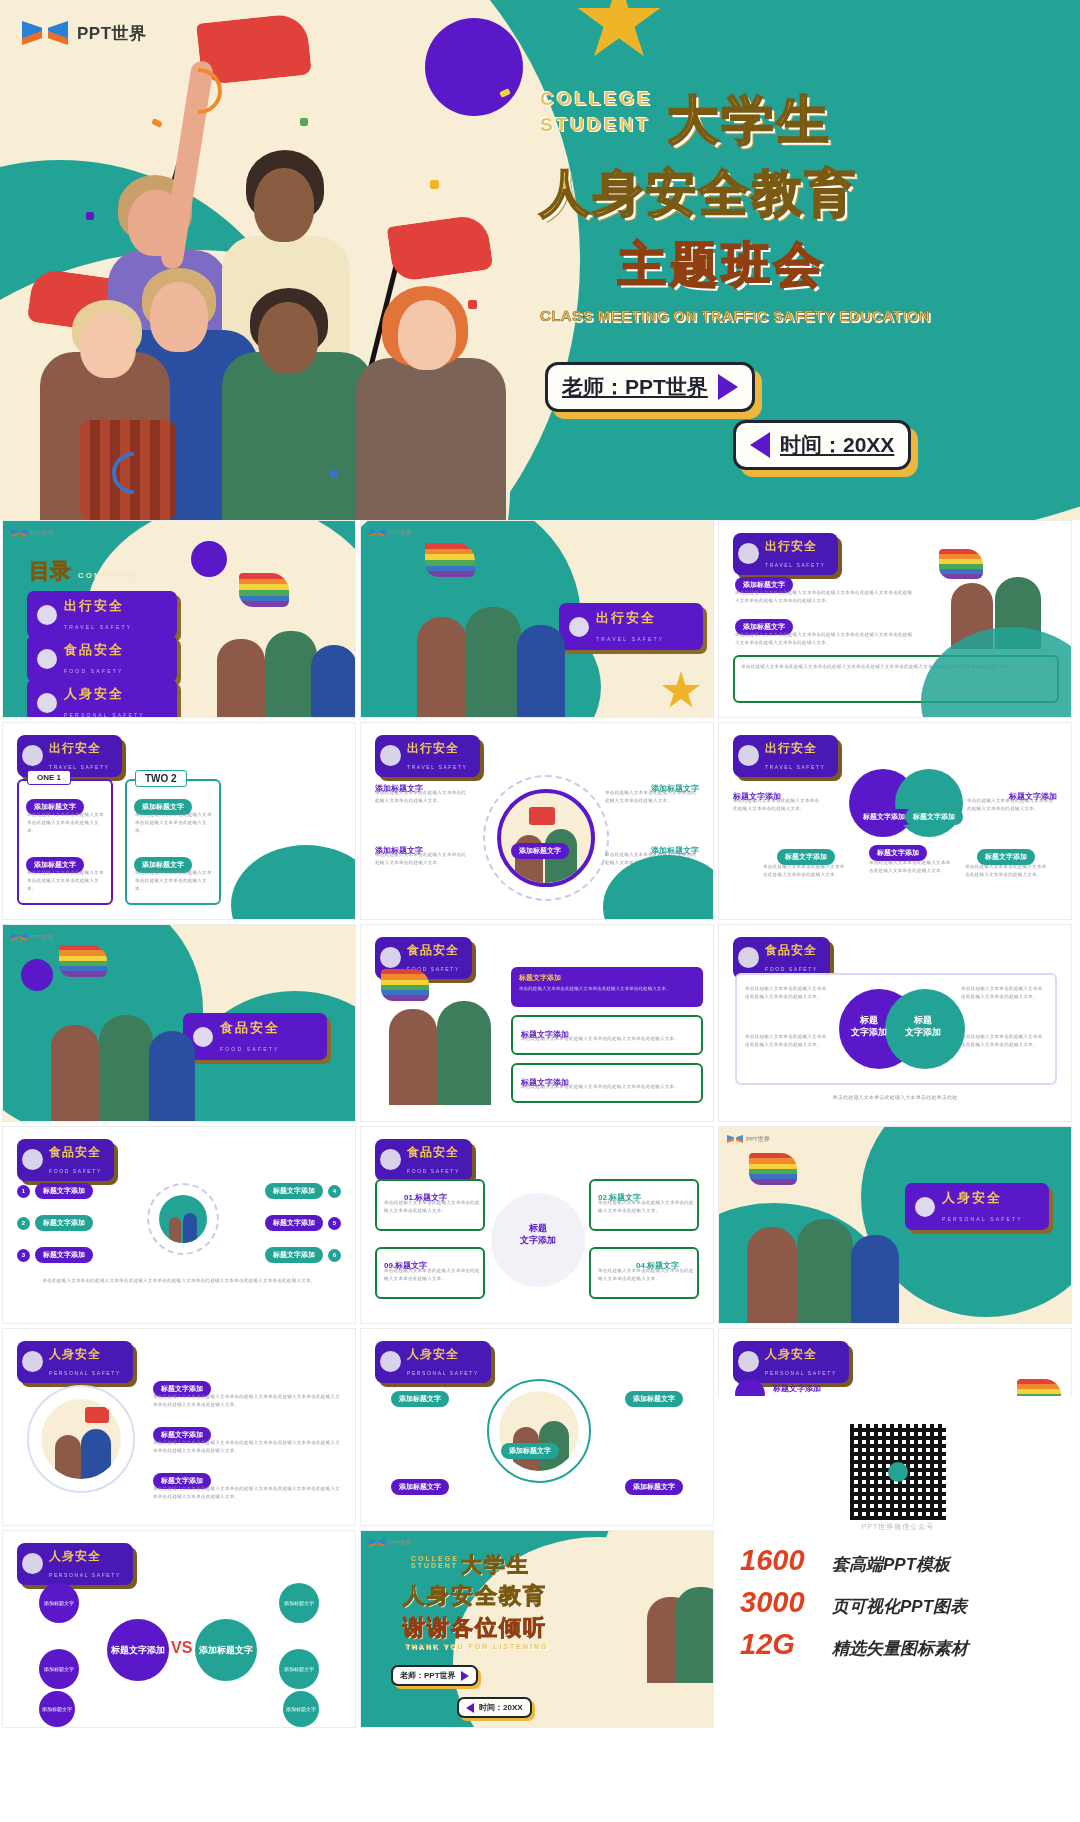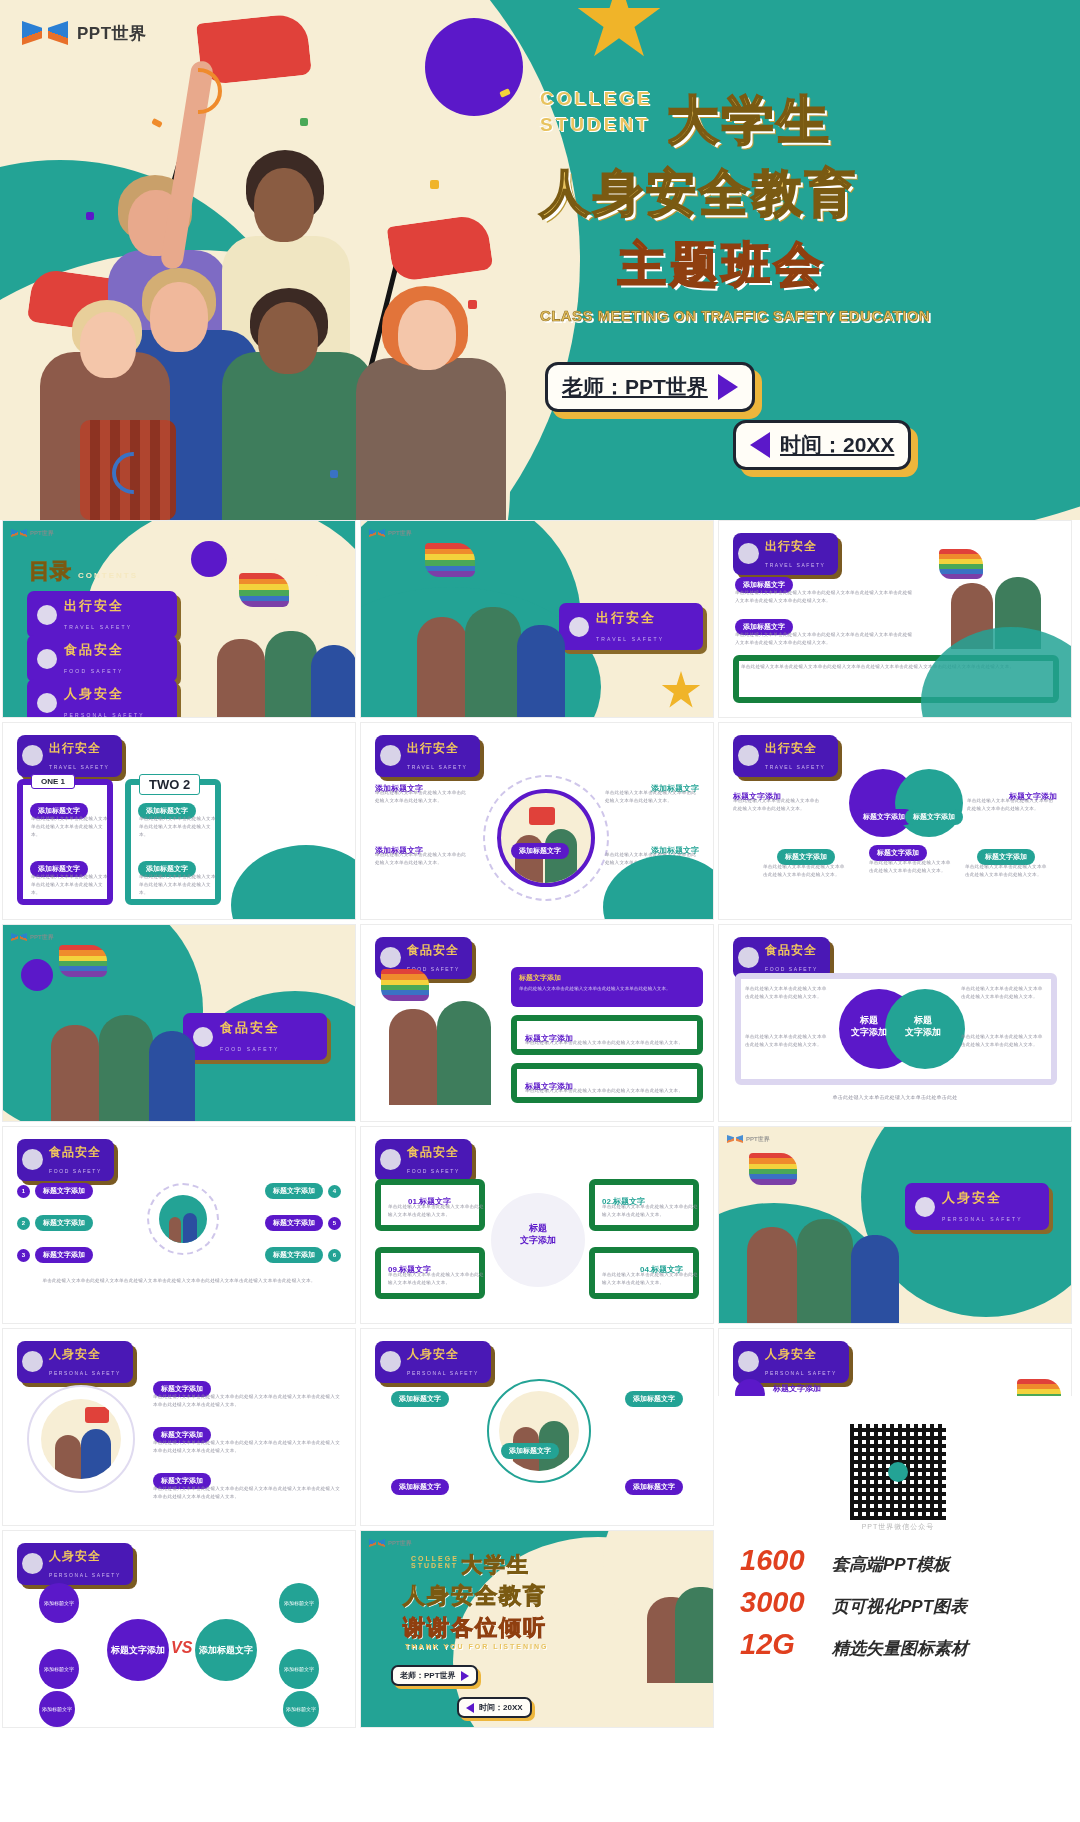--- a/index.html
+++ b/index.html
@@ -122,21 +122,21 @@
           display:flex; align-items:center; gap:7px; padding:5px 10px; }
   .mbox .mic { width:20px;height:20px;border-radius:50%;background:#ded9ec; }
   .mbox .mcn { color:#f2c75c; font-size:13px; font-weight:bold; letter-spacing:2px; }
   .mbox .men { color:#c9b4ec; font-size:5px; letter-spacing:2.2px; }
 
   .tag-p { background:#5b18c9; color:#fff; border-radius:10px; font-size:7px; padding:3px 8px; display:inline-block; font-weight:bold; }
   .tag-t { background:#23a395; color:#fff; border-radius:10px; font-size:7px; padding:3px 8px; display:inline-block; font-weight:bold; }
   .body-txt { font-size:4.6px; color:#8e8e9c; line-height:1.75; letter-spacing:.2px; }
   .ttl-p { font-size:8px; color:#5b18c9; font-weight:bold; }
   .ttl-t { font-size:8px; color:#23a395; font-weight:bold; }
-  .card { position:absolute; background:#fff; border:6px solid #15803d; border-radius:6px; }
+  .card { position:absolute; background:#fff; border:2px solid #15803d; border-radius:6px; }
   .circ { border-radius:50%; position:absolute; }
   .num-c { width:13px;height:13px;border-radius:50%;display:flex;align-items:center;justify-content:center;
            color:#fff;font-size:6px;font-weight:bold; }
 
   
   .promo { position:absolute; left:716px; top:1396px; width:364px; height:426px; background:#fff; padding:18px 10px; }
   .promo-h { display:flex; justify-content:center; align-items:baseline; gap:2px; font-size:29px; font-weight:bold; }
   .ph-dark { color:#2b2b2b; } .ph-red { color:#e0401f; }
   .qr { width:96px;height:96px;margin:10px auto 2px; position:relative; background:#fff;
         background-image:
@@ -352,21 +352,21 @@
       <span class="tx"><span class="cn">出行安全</span><br><span class="en">TRAVEL SAFETY</span></span>
     </div>
     <div class="card" style="left:14px;top:56px;width:96px;height:126px;border-color:#5b18c9;">
       <div style="position:absolute;left:8px;top:-11px;background:#fff;border:1px solid #5b18c9;border-radius:3px;padding:2px 9px;font-size:8px;font-weight:bold;color:#1f2430;">ONE 1</div>
       <div style="position:absolute;left:7px;top:14px;"><span class="tag-p">添加标题文字</span></div>
       <div class="body-txt" style="position:absolute;left:8px;top:30px;width:80px;">单击此处输入文本单击此处输入文本单击此处输入文本单击此处输入文本。</div>
       <div style="position:absolute;left:7px;top:72px;"><span class="tag-p">添加标题文字</span></div>
       <div class="body-txt" style="position:absolute;left:8px;top:88px;width:80px;">单击此处输入文本单击此处输入文本单击此处输入文本单击此处输入文本。</div>
     </div>
     <div class="card" style="left:122px;top:56px;width:96px;height:126px;border-color:#23a395;">
-      <div style="position:absolute;left:8px;top:-11px;background:#fff;border:1px solid #23a395;border-radius:3px;padding:2px 9px;font-size:13px;font-weight:bold;color:#1f2430;">TWO 2</div>
+      <div style="position:absolute;left:8px;top:-11px;background:#fff;border:1px solid #23a395;border-radius:3px;padding:2px 9px;font-size:10px;font-weight:bold;color:#1f2430;">TWO 2</div>
       <div style="position:absolute;left:7px;top:14px;"><span class="tag-t">添加标题文字</span></div>
       <div class="body-txt" style="position:absolute;left:8px;top:30px;width:80px;">单击此处输入文本单击此处输入文本单击此处输入文本单击此处输入文本。</div>
       <div style="position:absolute;left:7px;top:72px;"><span class="tag-t">添加标题文字</span></div>
       <div class="body-txt" style="position:absolute;left:8px;top:88px;width:80px;">单击此处输入文本单击此处输入文本单击此处输入文本单击此处输入文本。</div>
     </div>
     <div style="position:absolute;right:-26px;bottom:-46px;width:150px;height:120px;background:#23a395;border-radius:50%;"></div>
   </div>
 
   <div class="slide">
     <div class="badge" style="left:14px;top:12px;">
@@ -650,21 +650,21 @@
     <div class="badge" style="left:14px;top:12px;">
       <span class="ic"></span>
       <span class="tx"><span class="cn">人身安全</span><br><span class="en">PERSONAL SAFETY</span></span>
     </div>
     <div class="circ" style="left:104px;top:88px;width:62px;height:62px;background:#5b18c9;display:flex;align-items:center;justify-content:center;">
       <span style="color:#fff;font-size:9px;font-weight:bold;text-align:center;line-height:1.2;">标题文字添加</span>
     </div>
     <div class="circ" style="left:192px;top:88px;width:62px;height:62px;background:#23a395;display:flex;align-items:center;justify-content:center;">
       <span style="color:#fff;font-size:9px;font-weight:bold;text-align:center;line-height:1.2;">添加标题文字</span>
     </div>
-    <div style="position:absolute;left:168px;top:108px;color:#e0413a;font-size:16px;font-weight:bold;font-style:italic;">VS</div>
+    <div style="position:absolute;left:168px;top:108px;color:#e0413a;font-size:16px;font-weight:bold;">VS</div>
     <div class="circ" style="left:36px;top:52px;width:40px;height:40px;background:#5b18c9;display:flex;align-items:center;justify-content:center;">
       <span style="color:#fff;font-size:5px;text-align:center;line-height:1.2;">添加标题文字</span>
       </div>
     <div class="circ" style="left:36px;top:118px;width:40px;height:40px;background:#5b18c9;display:flex;align-items:center;justify-content:center;">
       <span style="color:#fff;font-size:5px;text-align:center;line-height:1.2;">添加标题文字</span>
       </div>
     <div class="circ" style="left:36px;top:160px;width:36px;height:36px;background:#5b18c9;display:flex;align-items:center;justify-content:center;">
       <span style="color:#fff;font-size:5px;text-align:center;line-height:1.2;">添加标题文字</span>
       </div>
     <div class="circ" style="right:36px;top:52px;width:40px;height:40px;background:#23a395;display:flex;align-items:center;justify-content:center;">

